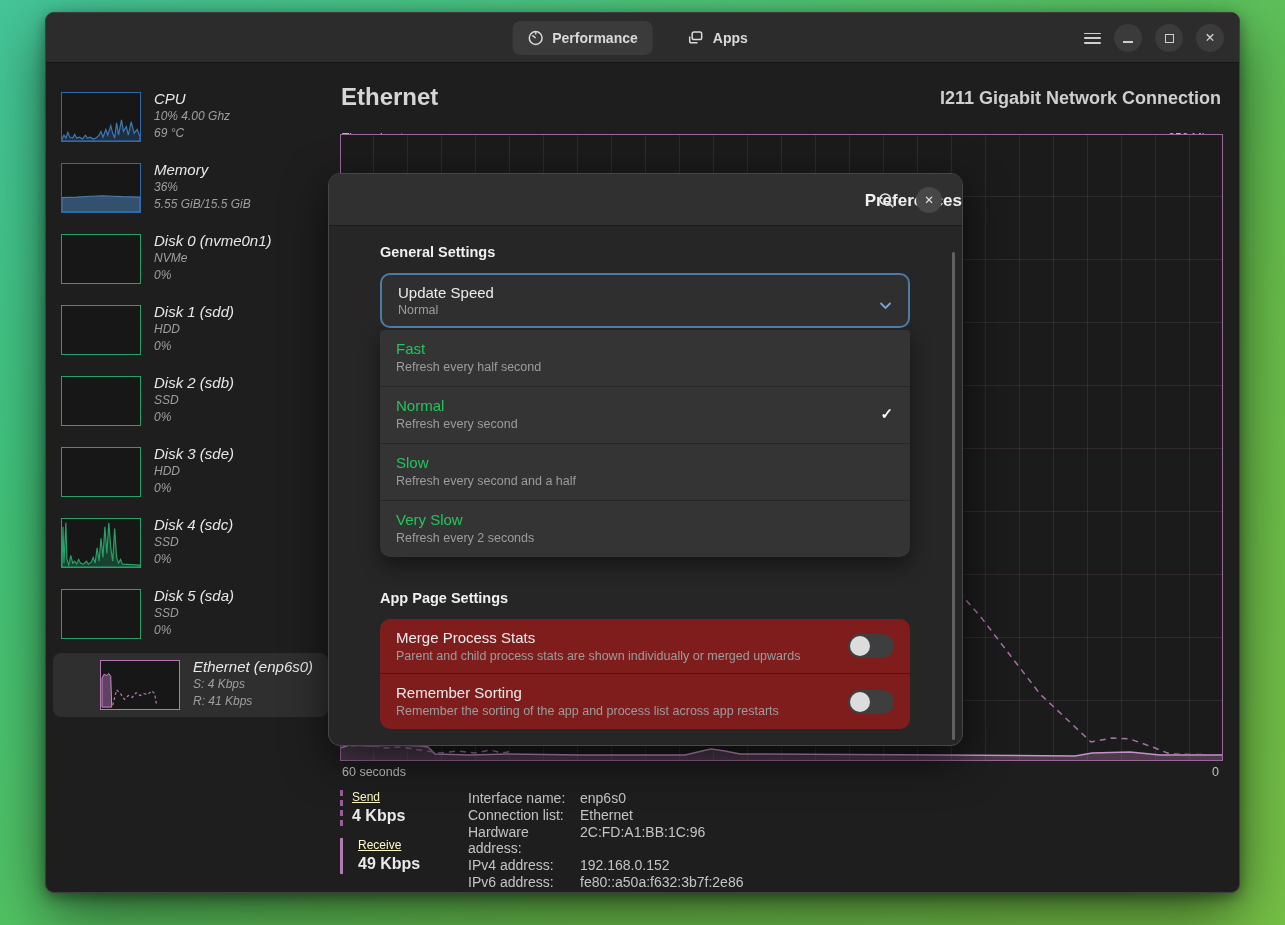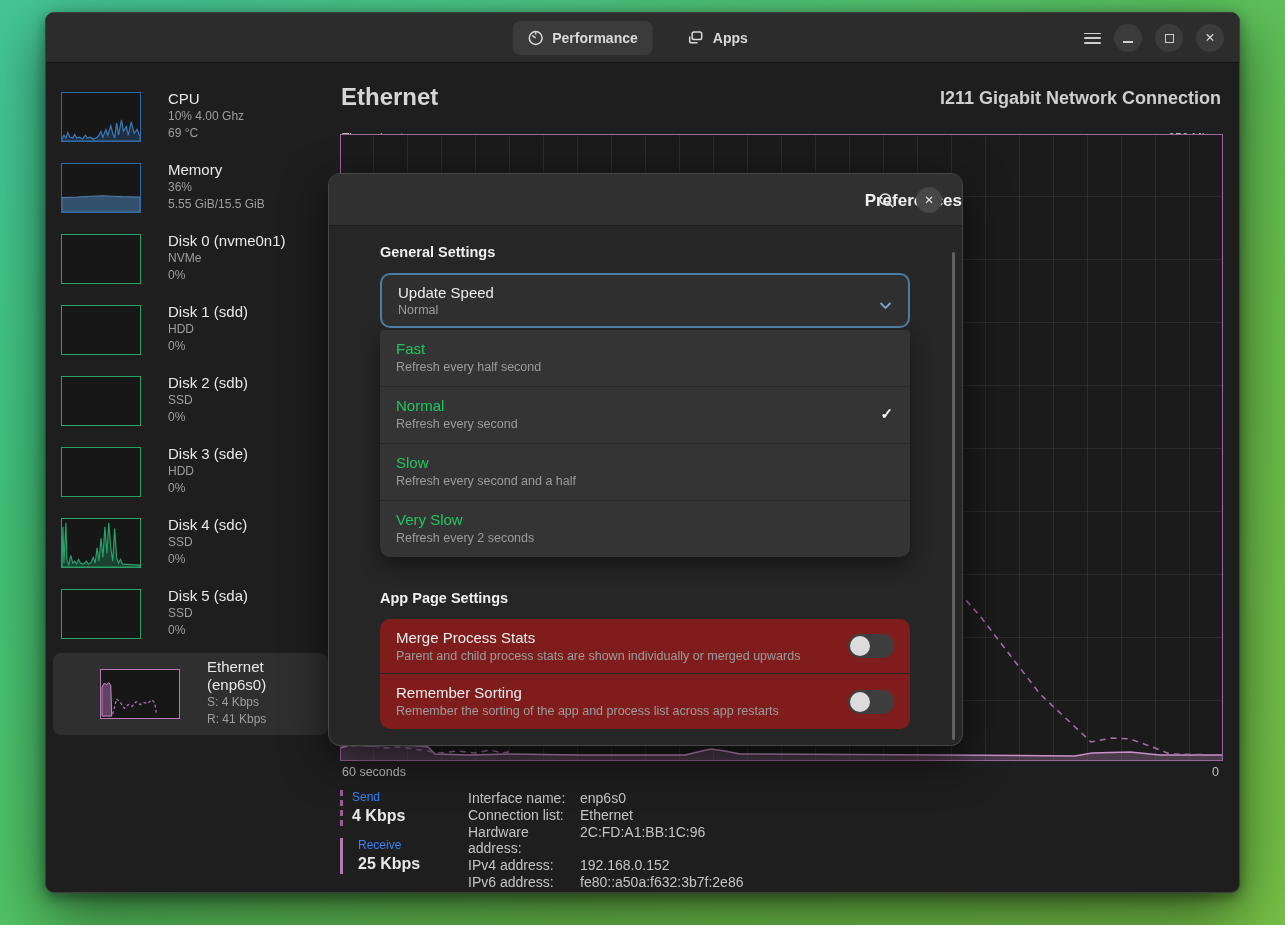--- a/index.html
+++ b/index.html
@@ -30,21 +30,21 @@
   .win-controls { position:absolute; right:15px; top:11px; display:flex; gap:13px; align-items:center; }
   .menu-icon { width:17px; height:11px; display:flex; flex-direction:column; justify-content:space-between; }
   .menu-icon i { display:block; height:1.6px; background:#cfcfcf; border-radius:1px; }
   .circle-btn { width:28px; height:28px; border-radius:50%; background:#3b3b3b; position:relative; }
   .circle-btn .min { position:absolute; left:9px; right:9px; bottom:9px; height:1.7px; background:#cfcfcf; }
   .circle-btn .max { position:absolute; left:9.5px; top:9.5px; width:9px; height:9px; border:1.6px solid #cfcfcf; }
   .circle-btn .cls { position:absolute; inset:0; display:flex; align-items:center; justify-content:center; color:#d6d6d6; font-size:12.5px; line-height:1; }
 
   
   .sidebar { position:absolute; left:0; top:51px; width:292px; bottom:0; padding:21px 10px 0 7px; }
-  .side-item { display:flex; gap:27px; padding:7px 8px; border-radius:8px; margin-bottom:7px; align-items:center; }
+  .side-item { display:flex; gap:13px; padding:7px 8px; border-radius:8px; margin-bottom:7px; align-items:center;font-style:italic; }
   .side-item.selected { background:#2f2f2f;padding-left:47px; }
   .thumb { width:80px; height:50px; background:#171717; border:1px solid #555; flex:0 0 auto; }
   .thumb svg { display:block; width:100%; height:100%; }
   .t-cpu .thumb, .t-memory .thumb { border-color:#2f6aa8; }
   .t-disk .thumb, .t-disk-active .thumb { border-color:#26a269; }
   .t-ethernet .thumb { border-color:#b678b6; }
   .side-text .nm { font-size:15px; color:#e8e8e8; line-height:18px; margin-top:-2px; }
   .side-text .l2, .side-text .l3 { font-size:12px; color:#9f9f9f; line-height:17px; }
 
   
@@ -52,21 +52,21 @@
   .device-name { position:absolute; right:18px; top:75px; font-size:18px; font-weight:bold; color:#cfcfcf; }
   .axis-tl { position:absolute; left:296px; top:118px; font-size:12px; color:#b9b9b9; }
   .axis-tr { position:absolute; right:18px; top:118px; font-size:12px; color:#b9b9b9; }
   .chart { position:absolute; left:294px; top:121px; width:883px; height:627px; }
   .axis-bl { position:absolute; left:296px; top:752px; font-size:12.5px; color:#c0c0c0; }
   .axis-br { position:absolute; right:20px; top:752px; font-size:12.5px; color:#c0c0c0; }
 
   .legend-send, .legend-receive { position:absolute; left:294px; padding-left:9px; }
   .legend-send { top:777px; border-left:3px dashed #9a5d9a; }
   .legend-receive { top:825px; border-left:3px solid #b07ab0;padding-left:15px; }
-  .legend-cap { font-size:12px; color:#3b82f6; line-height:15px; }
+  .legend-cap { font-size:12px; color:#fef9c3; line-height:15px;text-decoration:underline; }
   .legend-val { font-size:16px; font-weight:bold; color:#e9e9e9; line-height:21px; }
 
   .details { position:absolute; left:422px; top:777px; font-size:14px; color:#c4c4c4; }
   .details .drow { display:flex; line-height:16.8px; }
   .details .dlabel { width:112px; }
   .details .dvalue { }
 
   
   .dialog {
     position:absolute; left:282px; top:160px; width:635px; height:573px; z-index:6;
@@ -272,21 +272,21 @@
 
   <div class="axis-bl">60 seconds</div>
   <div class="axis-br">0</div>
 
   <div class="legend-send">
     <div class="legend-cap">Send</div>
     <div class="legend-val">4 Kbps</div>
   </div>
   <div class="legend-receive">
     <div class="legend-cap">Receive</div>
-    <div class="legend-val">25 Kbps</div>
+    <div class="legend-val">49 Kbps</div>
   </div>
 
   <div class="details">
 
       <div class="drow">
         <div class="dlabel">Interface name:</div>
         <div class="dvalue">enp6s0</div>
       </div>
 
       <div class="drow">

